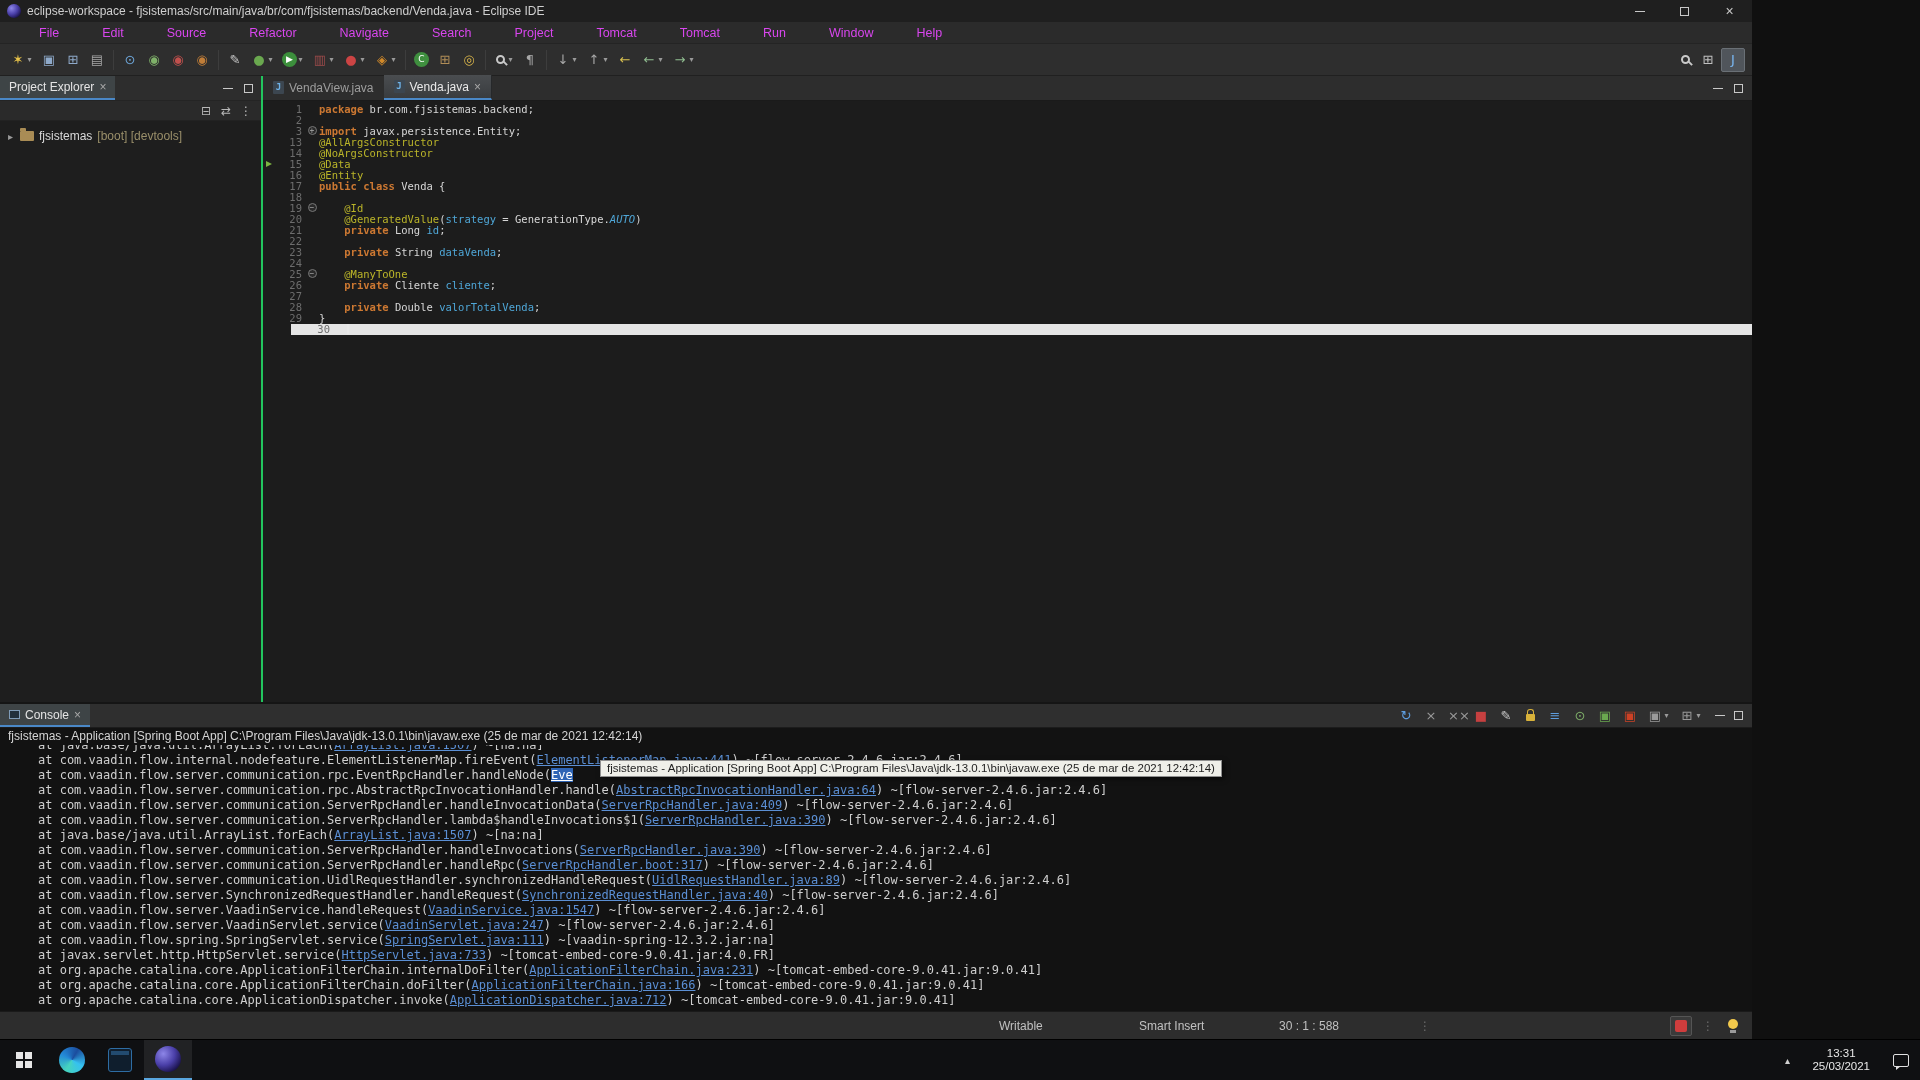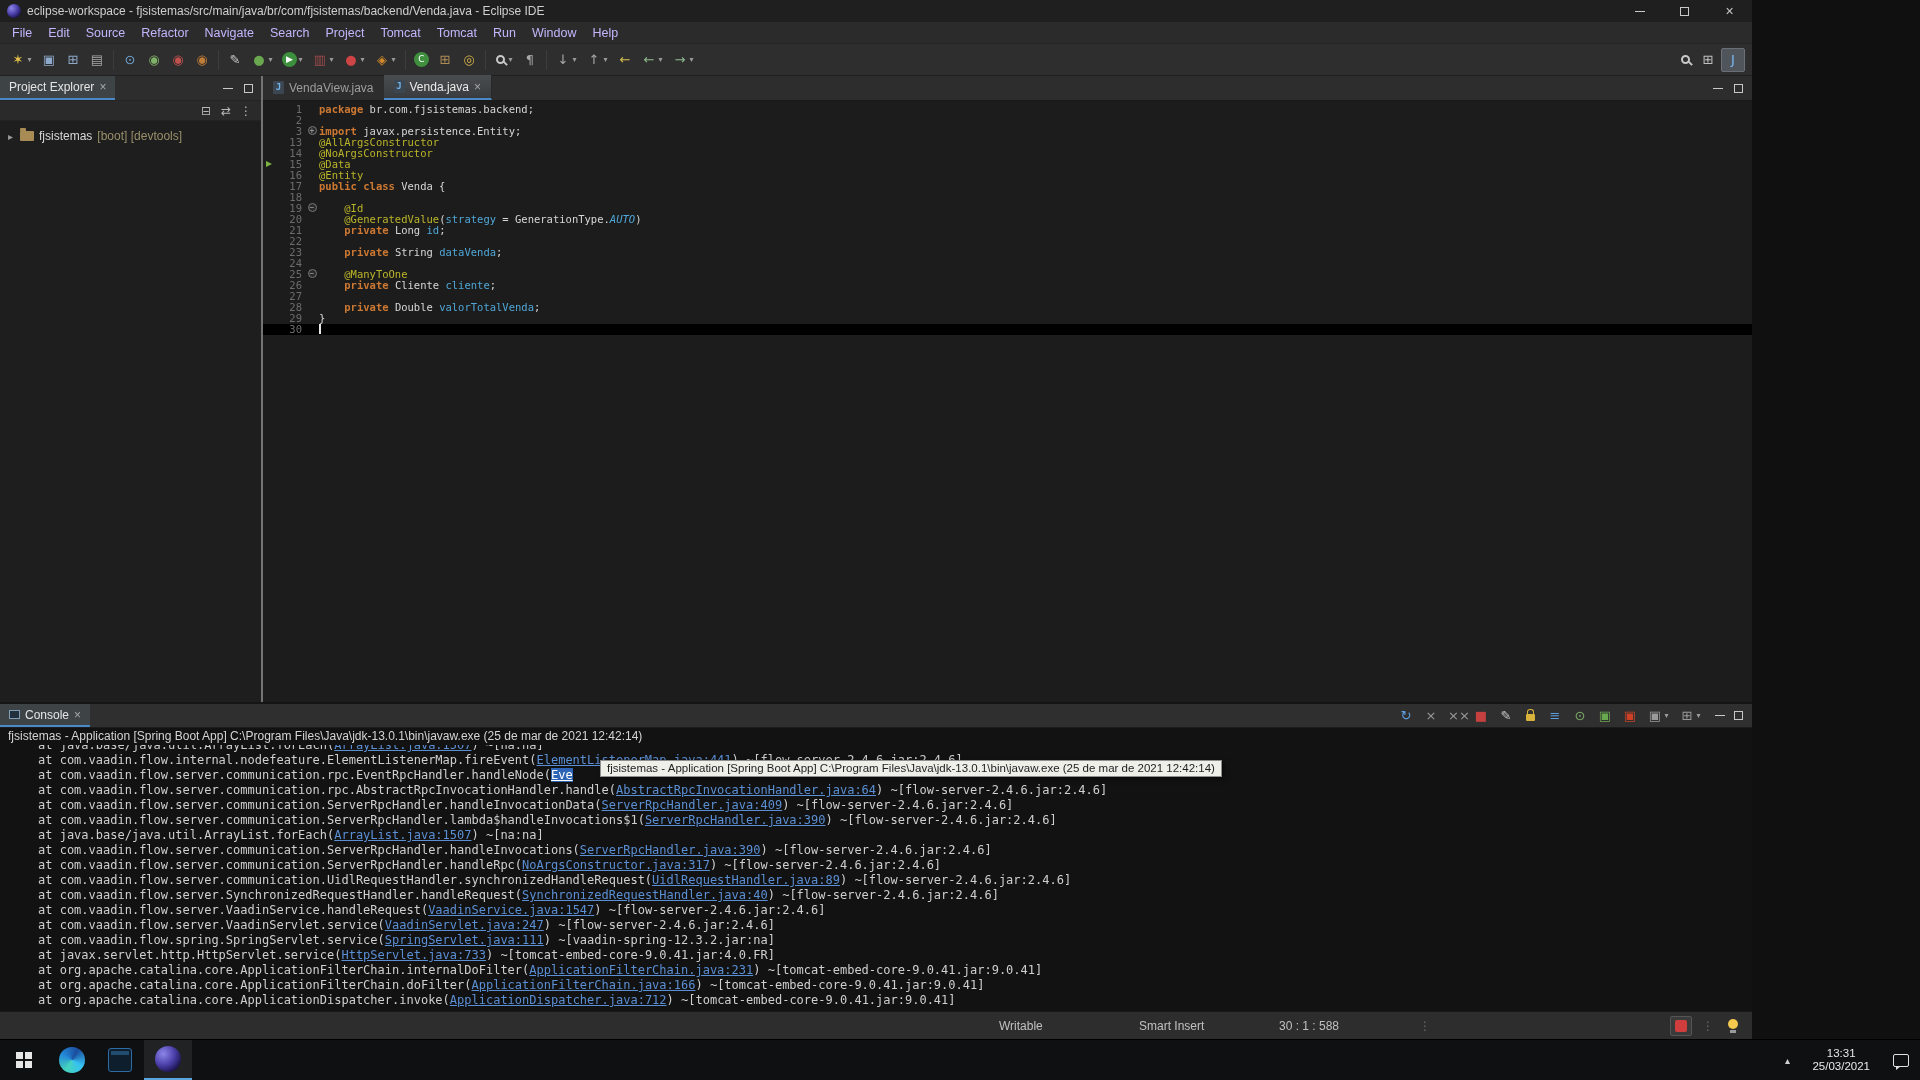--- a/index.html
+++ b/index.html
@@ -18,21 +18,21 @@
   .title-text { font-size:12px; color:#cfcfcf; white-space:nowrap; }
   .win-controls { margin-left:auto; display:flex; height:100%; }
   .win-btn { width:45px; height:100%; display:flex; align-items:center; justify-content:center; color:#c8c8c8; }
   .gl-min { width:10px; height:1px; background:#c8c8c8; display:block; }
   .gl-max { width:9px; height:9px; border:1px solid #c8c8c8; display:block; }
   .gl-close { font-size:14px; line-height:14px; }
 
   
   .menubar { height:22px; background:#2b2b2b; display:flex; align-items:center; padding-left:4px;
              border-bottom:1px solid #242424; flex:none; }
-  .menu-item { padding:0 8px; font-size:12.5px; color:#c4b5fd; line-height:22px; cursor:default; }
+  .menu-item { padding:0 8px; font-size:12.5px; color:#d946ef; line-height:22px; cursor:default;margin-left:27px; }
 
   
   .toolbar { height:32px; background:#2e2e2e; display:flex; align-items:center; padding:0 6px;
              border-bottom:1px solid #202020; flex:none; }
   .tb-left { display:flex; align-items:center; }
   .tb-right { margin-left:auto; display:flex; align-items:center; }
   .tbtn { display:flex; align-items:center; padding:2px 3px; margin:0 1px; border-radius:2px; height:24px; }
   .tbtn.active { background:#50555b; border:1px solid #6a7076; }
   .glyph { font-size:13px; line-height:16px; width:16px; text-align:center; display:inline-block;
            font-family:"DejaVu Sans", sans-serif; }
@@ -46,21 +46,21 @@
   .lock { width:9px; height:7px; background:#d8b23a; border-radius:1px; position:relative;
           display:inline-block; margin:6px 3px 2px 3px; }
   .lock::before { content:""; position:absolute; width:5px; height:4px; border:1.5px solid #d8b23a;
                   border-bottom:none; border-radius:3px 3px 0 0; top:-5px; left:1px; }
 
   
   .main { flex:1; display:flex; min-height:0; }
 
   
   .explorer { width:263px; flex:none; display:flex; flex-direction:column;
-              background:#1e1e1e; border-right:2px solid #737373; }
+              background:#1e1e1e; border-right:2px solid #22c55e; }
   .view-header { height:25px; background:#2d2d2d; display:flex; align-items:center;
                  border-bottom:1px solid #242424; flex:none; }
   .view-tab { display:flex; align-items:center; gap:5px; height:100%; padding:0 9px;
               background:#3e4446; color:#e4e4e4; font-size:12px; border-bottom:2px solid #4a88c7; }
   .tab-close { color:#a8a8a8; font-size:12px; line-height:12px; }
   .view-hdr-right { margin-left:auto; display:flex; align-items:center; gap:4px; padding-right:5px; }
   .mini-btn { width:16px; height:16px; display:flex; align-items:center; justify-content:center; color:#b8b8b8; }
   .view-toolbar { height:20px; display:flex; justify-content:flex-end; align-items:center; gap:2px;
                   padding-right:6px; background:#2a2a2a; border-bottom:1px solid #222; flex:none; }
   .vt-icon { width:18px; text-align:center; color:#b8b8b8; font-size:12px;
@@ -83,21 +83,21 @@
   .etab.active { background:linear-gradient(#4a4d50,#393c3f); color:#eaeaea;
                  border-bottom:2px solid #4a88c7; border-right:1px solid #26282a; }
   .jicon { width:11px; height:13px; background:#3c4650; border-radius:1px; color:#6fb3e8;
            font-size:9px; font-weight:bold; text-align:center; line-height:13px;
            font-family:"DejaVu Sans Mono", monospace; }
   .tabbar-right { margin-left:auto; display:flex; align-items:center; gap:4px; padding:0 6px; height:100%; }
 
   .editor-body { flex:1; background:#1c1c1c; overflow:hidden; font:10.5px/11px "DejaVu Sans Mono", monospace;
                  padding-top:3px; }
   .cl { display:flex; height:11px; white-space:pre; }
-  .cl.cur { background:#000000; }
+  .cl.cur { background:#e5e5e5;margin-left:28px; }
   .cl-marker { width:14px; flex:none; position:relative; }
   .cl-marker.arrow::after { content:""; position:absolute; left:3px; top:2px; width:0; height:0;
         border-left:6px solid #7cb342; border-top:3.5px solid transparent; border-bottom:3.5px solid transparent; }
   .cl-num { width:28px; flex:none; text-align:right; padding-right:3px; color:#6d6d6d; }
   .cl-fold { width:14px; flex:none; text-align:center; }
   .fold-circle { display:inline-block; width:9px; height:9px; border:1px solid #787878; border-radius:50%;
                  background:#2a2a2a; color:#aaa; font-size:8px; line-height:7px; text-align:center;
                  vertical-align:top; margin-top:0px; }
   .cl-code { flex:1; tab-size:4; color:#d6d6d6; }
   .tk-kw { color:#cc7832; font-weight:bold; }
@@ -445,21 +445,21 @@
       <div class="console-title">fjsistemas - Application [Spring Boot App] C:\Program Files\Java\jdk-13.0.1\bin\javaw.exe (25 de mar de 2021 12:42:14)</div>
       <div class="console-output">
           <div class="cline clip"><span>at java.base/java.util.ArrayList.forEach(</span><span class="clink">ArrayList.java:1507</span><span>) ~[na:na]</span></div>
           <div class="cline"><span>at com.vaadin.flow.internal.nodefeature.ElementListenerMap.fireEvent(</span><span class="clink">ElementListenerMap.java:441</span><span>) ~[flow-server-2.4.6.jar:2.4.6]</span></div>
           <div class="cline"><span>at com.vaadin.flow.server.communication.rpc.EventRpcHandler.handleNode(</span><span class="clink sel">Eve</span></div>
           <div class="cline"><span>at com.vaadin.flow.server.communication.rpc.AbstractRpcInvocationHandler.handle(</span><span class="clink">AbstractRpcInvocationHandler.java:64</span><span>) ~[flow-server-2.4.6.jar:2.4.6]</span></div>
           <div class="cline"><span>at com.vaadin.flow.server.communication.ServerRpcHandler.handleInvocationData(</span><span class="clink">ServerRpcHandler.java:409</span><span>) ~[flow-server-2.4.6.jar:2.4.6]</span></div>
           <div class="cline"><span>at com.vaadin.flow.server.communication.ServerRpcHandler.lambda$handleInvocations$1(</span><span class="clink">ServerRpcHandler.java:390</span><span>) ~[flow-server-2.4.6.jar:2.4.6]</span></div>
           <div class="cline"><span>at java.base/java.util.ArrayList.forEach(</span><span class="clink">ArrayList.java:1507</span><span>) ~[na:na]</span></div>
           <div class="cline"><span>at com.vaadin.flow.server.communication.ServerRpcHandler.handleInvocations(</span><span class="clink">ServerRpcHandler.java:390</span><span>) ~[flow-server-2.4.6.jar:2.4.6]</span></div>
-          <div class="cline"><span>at com.vaadin.flow.server.communication.ServerRpcHandler.handleRpc(</span><span class="clink">NoArgsConstructor.java:317</span><span>) ~[flow-server-2.4.6.jar:2.4.6]</span></div>
+          <div class="cline"><span>at com.vaadin.flow.server.communication.ServerRpcHandler.handleRpc(</span><span class="clink">ServerRpcHandler.boot:317</span><span>) ~[flow-server-2.4.6.jar:2.4.6]</span></div>
           <div class="cline"><span>at com.vaadin.flow.server.communication.UidlRequestHandler.synchronizedHandleRequest(</span><span class="clink">UidlRequestHandler.java:89</span><span>) ~[flow-server-2.4.6.jar:2.4.6]</span></div>
           <div class="cline"><span>at com.vaadin.flow.server.SynchronizedRequestHandler.handleRequest(</span><span class="clink">SynchronizedRequestHandler.java:40</span><span>) ~[flow-server-2.4.6.jar:2.4.6]</span></div>
           <div class="cline"><span>at com.vaadin.flow.server.VaadinService.handleRequest(</span><span class="clink">VaadinService.java:1547</span><span>) ~[flow-server-2.4.6.jar:2.4.6]</span></div>
           <div class="cline"><span>at com.vaadin.flow.server.VaadinServlet.service(</span><span class="clink">VaadinServlet.java:247</span><span>) ~[flow-server-2.4.6.jar:2.4.6]</span></div>
           <div class="cline"><span>at com.vaadin.flow.spring.SpringServlet.service(</span><span class="clink">SpringServlet.java:111</span><span>) ~[vaadin-spring-12.3.2.jar:na]</span></div>
           <div class="cline"><span>at javax.servlet.http.HttpServlet.service(</span><span class="clink">HttpServlet.java:733</span><span>) ~[tomcat-embed-core-9.0.41.jar:4.0.FR]</span></div>
           <div class="cline"><span>at org.apache.catalina.core.ApplicationFilterChain.internalDoFilter(</span><span class="clink">ApplicationFilterChain.java:231</span><span>) ~[tomcat-embed-core-9.0.41.jar:9.0.41]</span></div>
           <div class="cline"><span>at org.apache.catalina.core.ApplicationFilterChain.doFilter(</span><span class="clink">ApplicationFilterChain.java:166</span><span>) ~[tomcat-embed-core-9.0.41.jar:9.0.41]</span></div>
           <div class="cline"><span>at org.apache.catalina.core.ApplicationDispatcher.invoke(</span><span class="clink">ApplicationDispatcher.java:712</span><span>) ~[tomcat-embed-core-9.0.41.jar:9.0.41]</span></div>
         </div>

